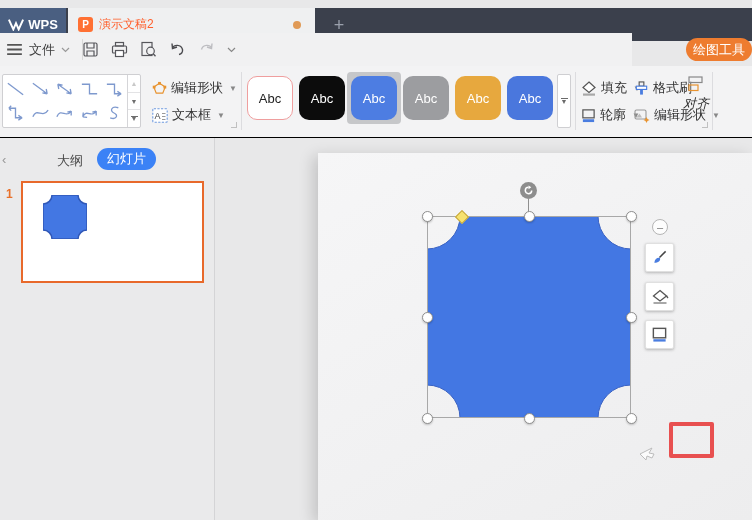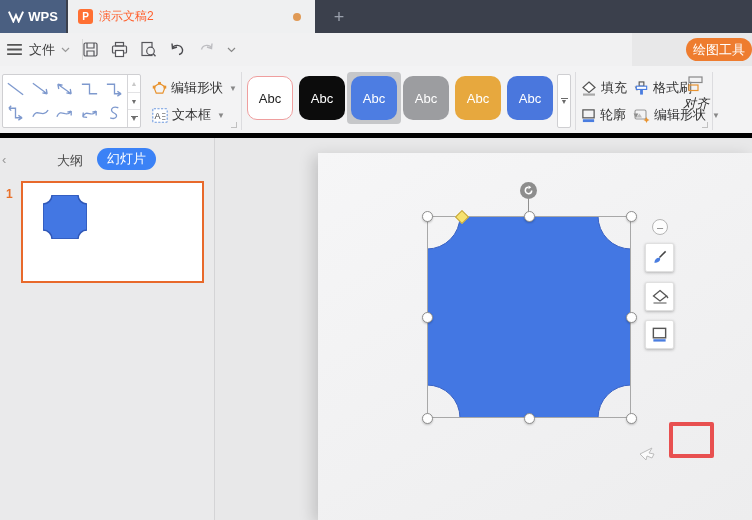--- a/index.html
+++ b/index.html
@@ -5,39 +5,39 @@
   :root{
     --titlebar-bg:#3b404c; --logo-bg:#4a5f81; --accent-orange:#ee7c2f;
     --tab-text-orange:#ff5e2b; --shape-blue:#4377e3; --shape-stroke:#3a62c2;
     --annotation-red:#e85050; --gallery-stroke:#7e99ce; --thumb-border:#e8692b;
   }
   *{margin:0;padding:0;box-sizing:border-box;}
   body{font-family:"Liberation Sans","DejaVu Sans",sans-serif;background:#888;}
   #app{position:relative;width:752px;height:520px;background:#e8e8e9;overflow:hidden;font-size:12px;color:#3d3d3d;}
   .abs{position:absolute;}
   
-  .titlebar{left:0;top:0;width:752px;height:33px;background:var(--titlebar-bg);}
+  .titlebar{left:0;top:8px;width:752px;height:33px;background:var(--titlebar-bg);}
   .logo-block{left:0;top:0;width:66px;height:33px;background:var(--logo-bg);display:flex;align-items:center;justify-content:center;gap:4px;color:#fff;font-weight:bold;font-size:13px;}
   .doc-tab{left:68px;top:0;width:247px;height:33px;background:#eff0f1;display:flex;align-items:center;padding:0 10px;gap:6px;}
   .p-icon{width:15px;height:15px;background:#ff7033;border-radius:3px;color:#fff;font-size:10px;font-weight:bold;display:flex;align-items:center;justify-content:center;}
   .doc-title{color:var(--tab-text-orange);font-size:12px;flex:1;}
   .unsaved-dot{width:8px;height:8px;border-radius:50%;background:#e09a56;margin-right:4px;}
   .newtab{left:326px;top:5px;width:26px;height:24px;color:#9aa0ac;font-size:18px;display:flex;align-items:center;justify-content:center;cursor:pointer;}
   
   .menurow{left:0;top:33px;width:632px;height:33px;background:#f1f1f2;}
   .file-area{left:6px;top:0;height:33px;display:flex;align-items:center;gap:6px;}
   .file-label{font-size:13px;color:#3f3f3f;}
   .vdiv{width:1px;background:#d8d8d8;}
   .qa-icons{left:82px;top:0;height:33px;display:flex;align-items:center;gap:12px;}
   .qa{width:17px;height:17px;display:flex;align-items:center;justify-content:center;cursor:pointer;}
   .menu-items{left:247px;top:0;height:33px;display:flex;align-items:center;gap:24px;}
   .menu-item{font-size:13px;color:#3d3d3d;cursor:pointer;white-space:nowrap;}
   .context-pill{left:686px;top:5px;width:66px;height:23px;background:var(--accent-orange);border-radius:12px;color:#fff;font-size:13px;display:flex;align-items:center;justify-content:center;white-space:nowrap;}
   
-  .ribbon{left:0;top:66px;width:752px;height:72px;background:#f3f3f4;border-bottom:5px solid #000000;}
+  .ribbon{left:0;top:66px;width:752px;height:72px;background:#f3f3f4;border-bottom:1px solid #000000;}
   .shape-gallery{left:2px;top:8px;width:139px;height:54px;background:#fff;border:1px solid #cfcfd2;border-radius:2px;display:flex;}
   .gal-grid{width:124px;display:grid;grid-template-columns:repeat(5,1fr);grid-template-rows:1fr 1fr;align-items:center;justify-items:center;padding:2px 0;}
   .gal-scroll{width:13px;border-left:1px solid #d5d5d8;display:flex;flex-direction:column;}
   .gal-scroll div{flex:1;display:flex;align-items:center;justify-content:center;font-size:7px;color:#6e6e6e;border-bottom:1px solid #e3e3e5;cursor:pointer;}
   .gal-scroll div:last-child{border-bottom:none;flex-direction:column;line-height:4px;}
   .rib-btn{display:flex;align-items:center;gap:4px;font-size:13px;color:#333;cursor:pointer;white-space:nowrap;}
   .dd{font-size:8px;color:#888;margin-left:2px;}
   .rib-vdiv{width:1px;background:#dcdcdf;top:6px;height:58px;}
   .preset{width:46px;height:44px;border-radius:10px;display:flex;align-items:center;justify-content:center;font-size:13px;cursor:pointer;}
   .preset-hl{background:#c6c7c9;border-radius:4px;}

